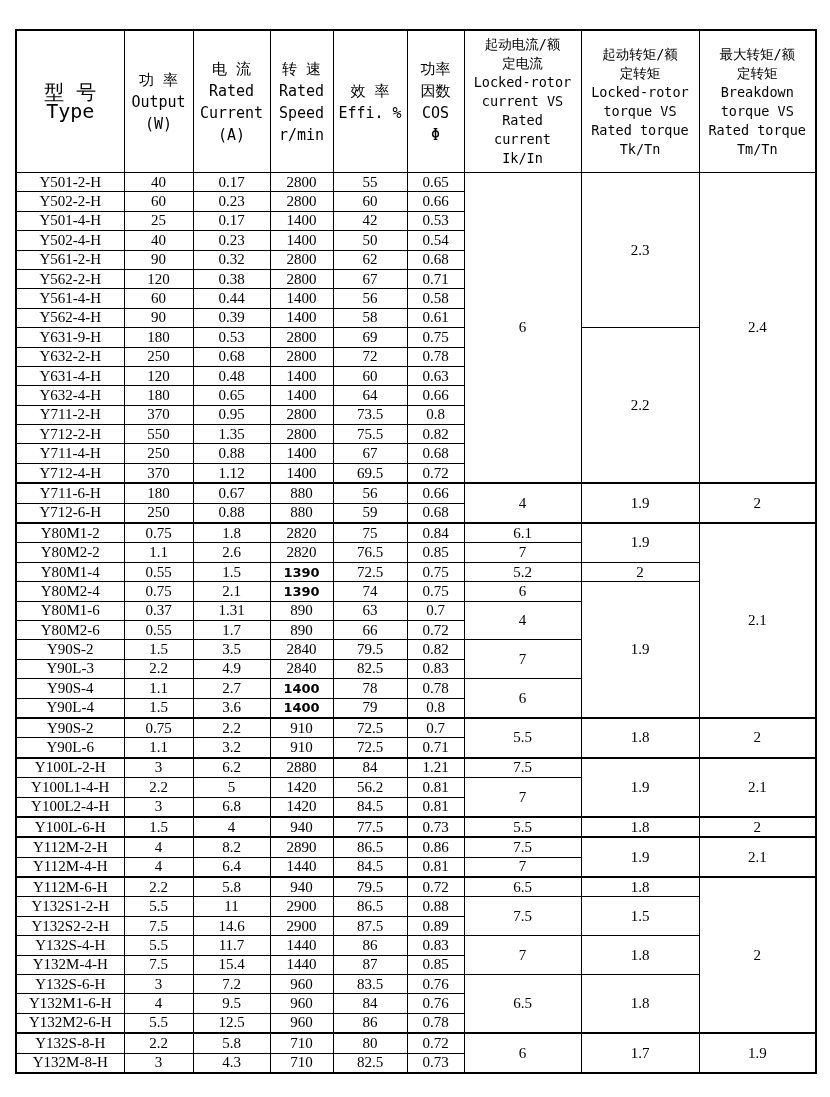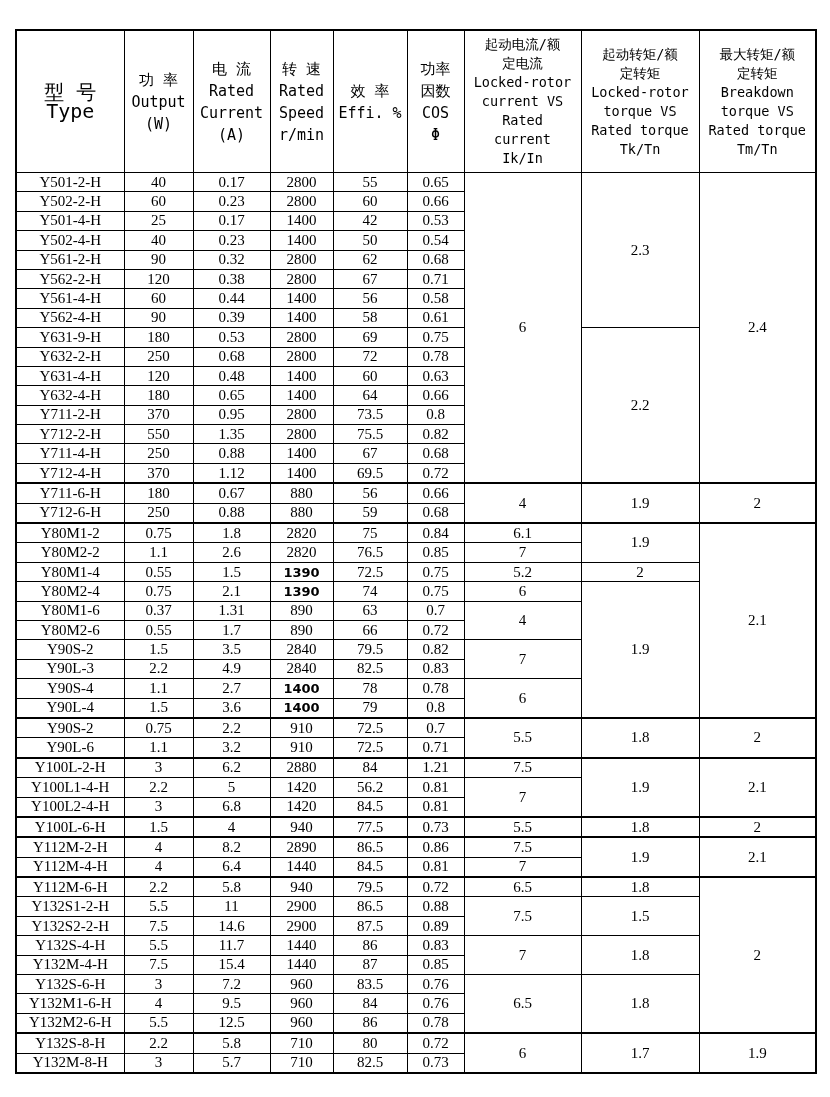--- a/index.html
+++ b/index.html
@@ -505,20 +505,20 @@
           <td>710</td>
           <td>80</td>
           <td>0.72</td>
           <td rowspan="2">6</td>
           <td rowspan="2">1.7</td>
           <td rowspan="2">1.9</td>
         </tr>
         <tr>
           <td>Y132M-8-H</td>
           <td>3</td>
-          <td>5.7</td>
+          <td>4.3</td>
           <td>710</td>
           <td>82.5</td>
           <td>0.73</td>
         </tr>
       </tbody>
   </table>
 </div>
 
 </body></html>

